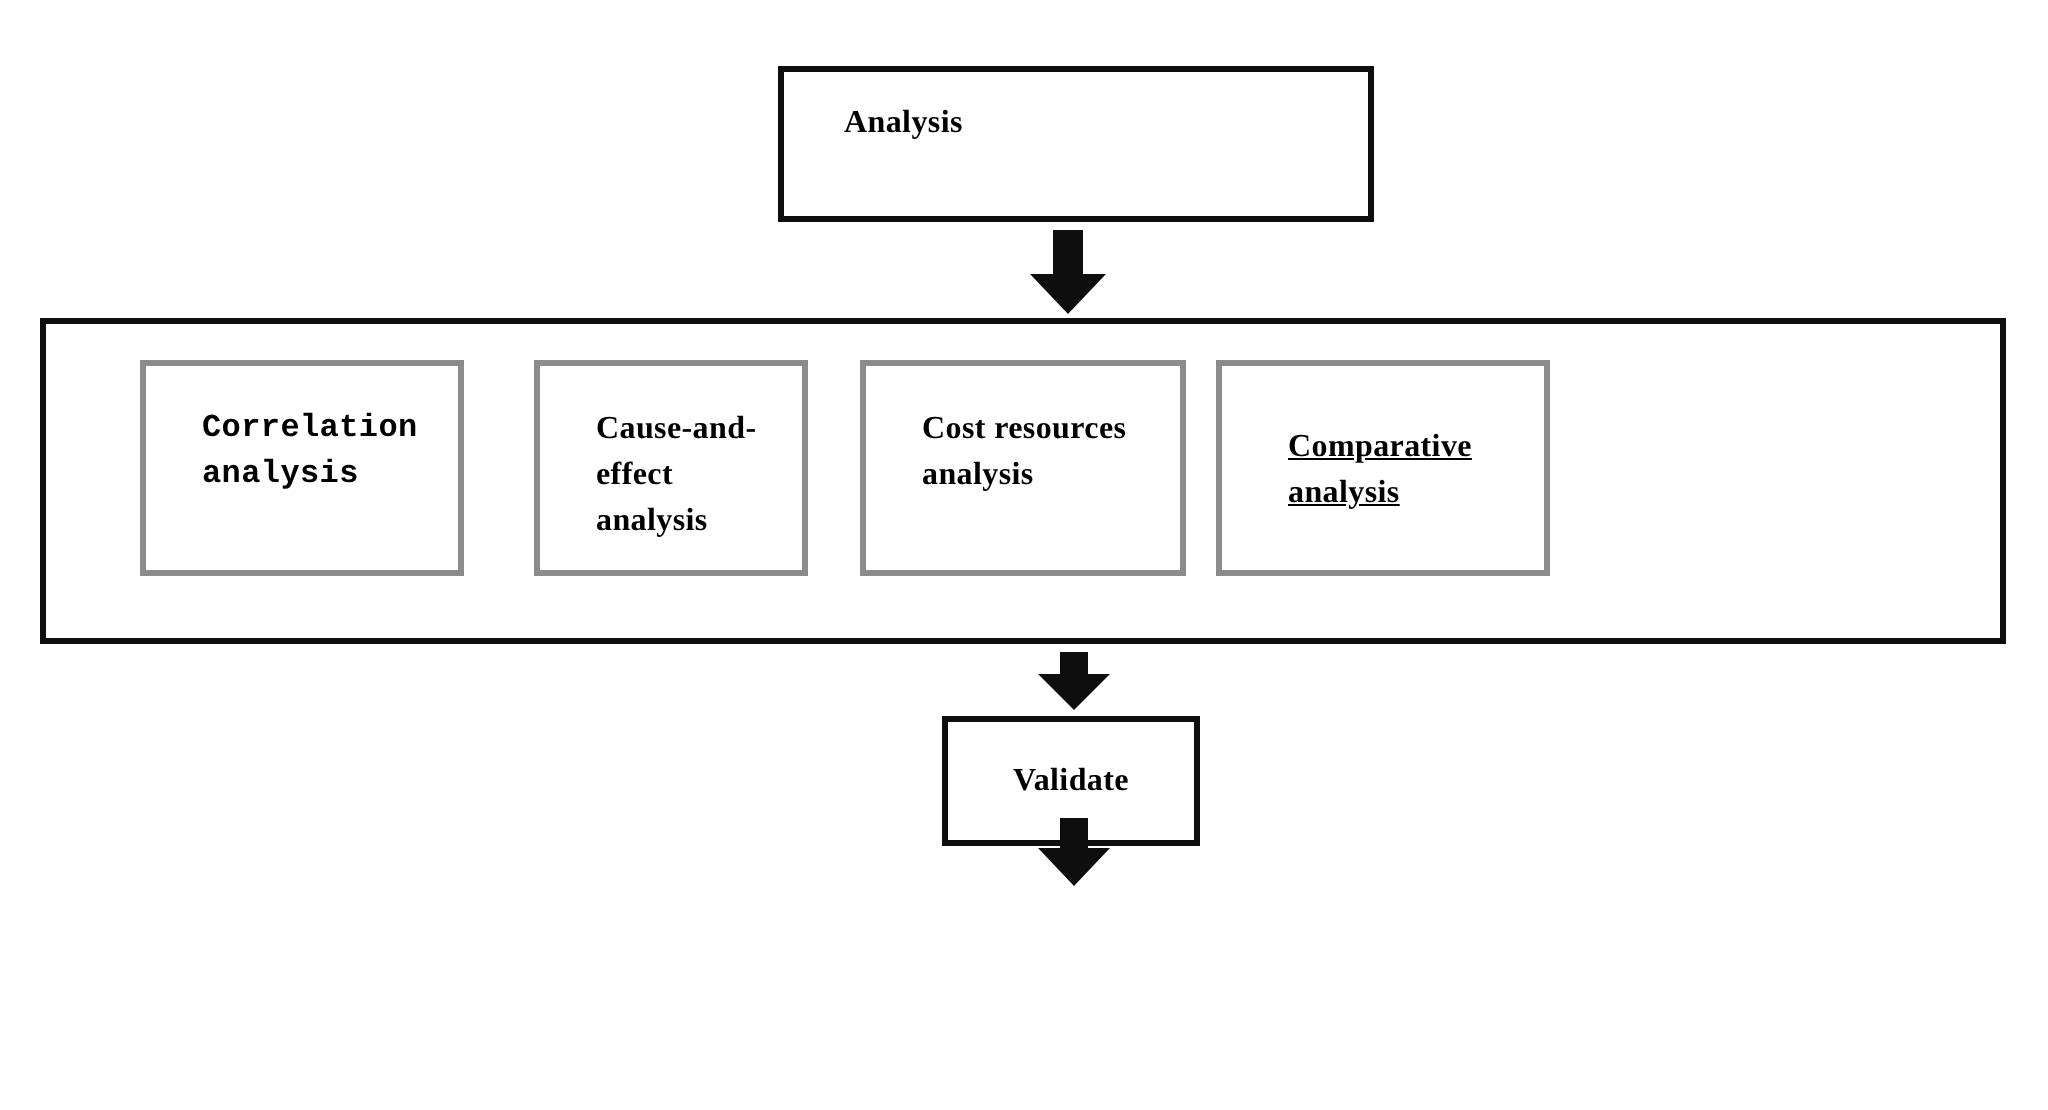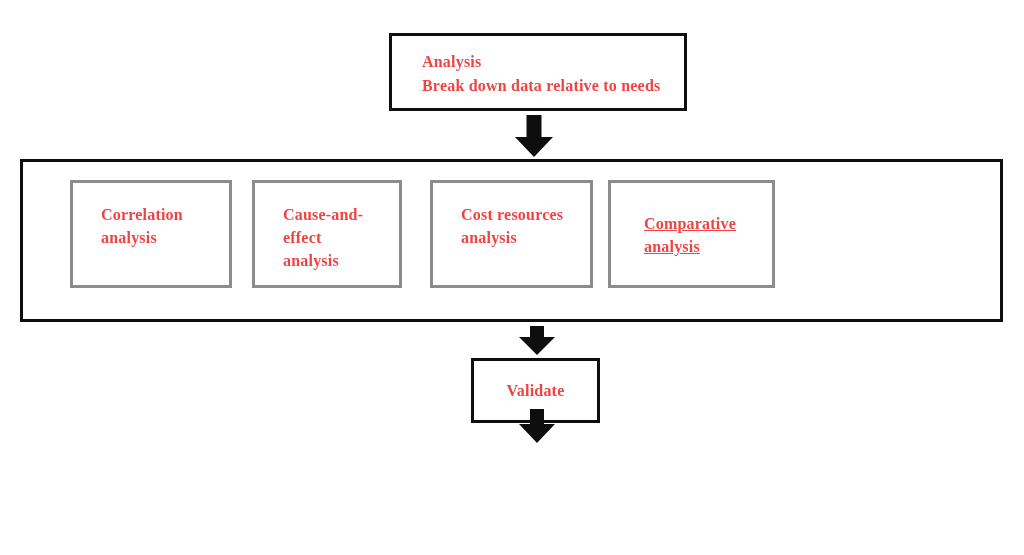--- a/index.html
+++ b/index.html
@@ -6,21 +6,21 @@
     margin: 0;
     padding: 0;
     background: #ffffff;
   }
   .stage {
     position: relative;
     width: 1024px;
     height: 555px;
     background: #ffffff;
     font-family: "Liberation Serif", "DejaVu Serif", serif;
-    color: #ef4444;
+    color: #000000;
     overflow: hidden;
   }
   .box {
     position: absolute;
     box-sizing: border-box;
     background: #ffffff;
   }
   .black-border {
     border: 3px solid #0e0e0e;
   }
@@ -94,35 +94,34 @@
   .arrow-2 { left: 519px; top: 326px; }
   .arrow-3 { left: 519px; top: 409px; }
 </style>
 </head>
 <body>
 
 <div class="stage">
 
   <div class="box black-border top-box">
     <div class="box-text">Analysis</div>
-    <div class="box-text">Break down data relative to needs</div>
   </div>
 
   <div class="arrow arrow-1">
     <svg width="38" height="42" viewBox="0 0 38 42" xmlns="http://www.w3.org/2000/svg">
       <polygon points="11.5,0 26.5,0 26.5,22 38,22 19,42 0,22 11.5,22" fill="#0e0e0e"></polygon>
     </svg>
   </div>
 
   <div class="box black-border methods-container">
-    <div class="method-box gray-border" style="left:47px; width:162px;">
+    <div class="method-box gray-border" style="left:47px; width:162px;font-family:Liberation Mono, monospace;">
       <div class="box-text">Correlation
 analysis</div>
     </div>
-    <div class="method-box gray-border" style="left:229px; width:150px;">
+    <div class="method-box gray-border" style="left:244px; width:137px;">
       <div class="box-text">Cause-and-effect
 analysis</div>
     </div>
     <div class="method-box gray-border" style="left:407px; width:163px;">
       <div class="box-text">Cost resources
 analysis</div>
     </div>
     <div class="method-box gray-border" style="left:585px; width:167px;">
       <div class="box-text second-text">Comparative
 analysis</div>

